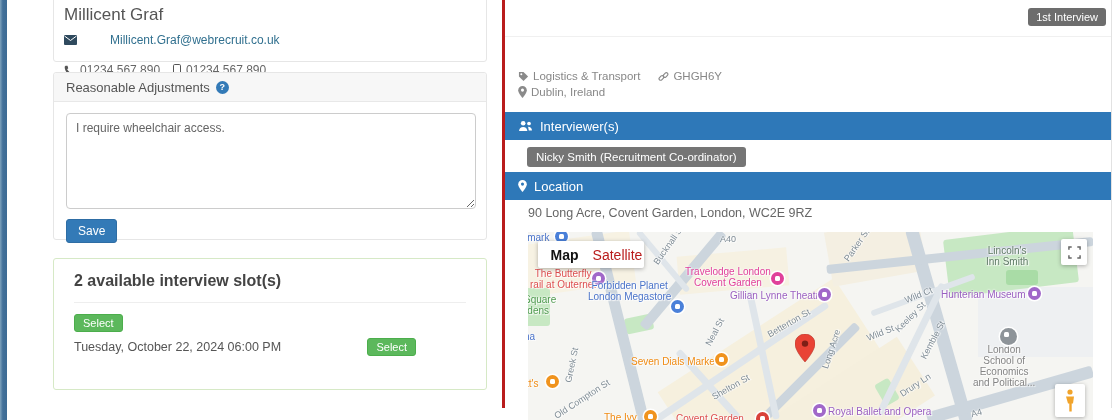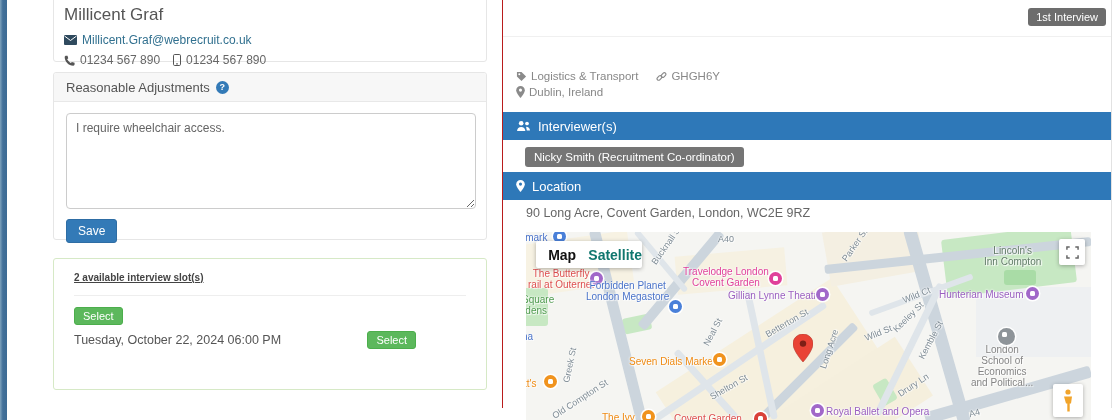--- a/index.html
+++ b/index.html
@@ -13,51 +13,51 @@
 
   
   .edge-bar { position:absolute; left:0; top:0; width:7px; height:420px;
     background:linear-gradient(90deg,#7fa3bd,#43719a 40%,#3d6b94); }
 
   
   .card { position:absolute; background:#fff; border:1px solid #e6e6e6; border-radius:3px; }
   .card-contact { left:53px; top:-10px; width:434px; height:72px; padding:14px 10px 0 10px; }
   .contact-name { font-size:17px; color:#555; margin-bottom:8px; }
   .contact-row { font-size:12px; color:#666; display:flex; align-items:center; gap:5px; }
-  .contact-row + .contact-row { margin-top:6px; }
-  .email-link { color:#31708f; text-decoration:none; cursor:pointer; }
+  .contact-row + .contact-row { margin-top:16px; }
+  .email-link { color:#31708f; text-decoration:none; cursor:pointer;margin-left:28px; }
   .ico { display:inline-flex; align-items:center; justify-content:center; flex:0 0 auto; }
 
   .card-adjust { left:53px; top:72px; width:434px; height:168px; }
   .panel-head { background:#f7f7f7; border-bottom:1px solid #e8e8e8; border-radius:3px 3px 0 0;
     height:29px; display:flex; align-items:center; gap:6px; padding:0 12px; font-size:13px; color:#555; }
   .q-icon { width:13px; height:13px; border-radius:50%; background:#337ab7; color:#fff;
     font-size:9px; font-weight:bold; display:inline-flex; align-items:center; justify-content:center; }
   .q-icon::after{ content:"?"; }
   .adjust-body { padding:11px 12px 0 12px; }
   .adjust-textarea { width:410px; height:96px; resize:both; border:1px solid #ccc; border-radius:4px;
     font-family:"Liberation Sans","DejaVu Sans",sans-serif; font-size:12px; color:#666;
     padding:7px 9px; outline:none; }
   .btn-save { margin-top:7px; background:#337ab7; border:1px solid #2e6da4; color:#fff;
     font-size:12px; padding:4px 11px; border-radius:3px; cursor:pointer; }
 
   .card-slots { left:53px; top:258px; width:434px; height:132px; border-color:#d6e9c6; }
   .panel-head-success { background:#dff0d8; border-bottom:1px solid #d6e9c6; color:#50714f; }
   .slots-body { padding:13px 20px 0 20px; }
-  .slots-count { font-size:10px; font-weight:bold; color:#444;text-decoration:underline; }
+  .slots-count { font-size:16px; font-weight:bold; color:#444; }
   .slots-divider { border-top:1px solid #eee; margin:12px 0 10px 0; }
   .slot-row { display:flex; align-items:center; justify-content:space-between; height:20px; }
   .slot-row + .slot-row { margin-top:4px; }
   .slot-text { font-size:12.5px; color:#555; }
   .btn-select { background:#5cb85c; border:1px solid #4cae4c; color:#fff; font-size:11px;
     padding:2px 8px; border-radius:3px; cursor:pointer; margin-right:50px; }
 
   
   .right-panel { position:absolute; left:502px; top:0; width:610px; height:408px;
-    background:#fff; border-left:1px solid #b91c1c; border-right:1px solid #e2e2e2; }
+    background:#fff; border-left:3px solid #b91c1c; border-right:1px solid #e2e2e2; }
   .interview-badge { position:absolute; top:8px; right:5px; background:#6d6d6d; color:#fff;
     font-size:11px; padding:3px 8px; border-radius:3px; }
   .rp-divider { position:absolute; top:36px; left:0; width:100%; border-top:1px solid #f0f0f0; }
   .job-title { position:absolute; left:13px; top:46px; font-size:16px; color:#555; }
   .job-meta { position:absolute; left:13px; top:70px; display:flex; gap:18px; font-size:11.5px; color:#888; }
   .job-meta .item { display:flex; align-items:center; gap:4px; }
   .job-loc { position:absolute; left:13px; top:86px; display:flex; align-items:center; gap:4px;
     font-size:11.5px; color:#888; }
   .blue-bar { position:absolute; left:0; width:100%; height:28px; background:#2e78b8; color:#fff;
     display:flex; align-items:center; gap:7px; padding:0 13px; font-size:13px; }
@@ -84,21 +84,21 @@
   .gm-icon { position:absolute; width:13px; height:13px; border-radius:50%;
     box-shadow:0 0 0 1.5px #fff; }
   .gm-icon::after { content:""; position:absolute; left:4px; top:4px; width:5px; height:5px;
     background:#fff; border-radius:1.5px; }
   .i-blue{background:#4a80d9;} .i-purple{background:#a168c9;} .i-pink{background:#e0409a;}
   .i-orange{background:#f0931e;} .i-red{background:#d9413a;} .i-gray{background:#8e9499;}
   .map-ctl { position:absolute; left:10px; top:9px; width:106px; height:27px; background:#fff;
     box-shadow:0 1px 4px rgba(0,0,0,.3); border-radius:2px; display:flex; align-items:center; }
   .map-ctl .opt { flex:1; text-align:center; font-size:14px; cursor:pointer; }
   .map-ctl .sel { font-weight:bold; color:#111; }
-  .map-ctl .uns { color:#0f766e;font-weight:bold; }
+  .map-ctl .uns { color:#b91c1c; }
   .fullscreen-btn { position:absolute; left:533px; top:7px; width:26px; height:26px; background:#fff;
     border-radius:2px; box-shadow:0 1px 4px rgba(0,0,0,.3); display:flex; align-items:center;
     justify-content:center; cursor:pointer; }
   .pegman-box { position:absolute; left:527px; top:152px; width:30px; height:33px; background:#fff;
     border-radius:2px; box-shadow:0 1px 4px rgba(0,0,0,.3); display:flex; align-items:center;
     justify-content:center; cursor:pointer; }
   .marker { position:absolute; left:267px; top:102px; }
 </style>
 </head>
 <body>
@@ -281,21 +281,21 @@
 London Megastore</span>
       <span class="gm-icon i-blue" style="left:143px;top:68px"></span>
 
       <span class="gm-poi c-green" style="left:-4px;top:62px;text-align:left">Square
 rdens</span>
 
       <span class="gm-poi c-purple" style="left:413px;top:57px">Hunterian Museum</span>
       <span class="gm-icon i-purple" style="left:500px;top:55px"></span>
 
       <span class="gm-poi c-park" style="left:458px;top:13px">Lincoln's
-Inn Compton</span>
+Inn Smith</span>
 
       <span class="gm-poi c-orange" style="left:103px;top:124px">Seven Dials Market</span>
       <span class="gm-icon i-orange" style="left:187px;top:121px"></span>
 
       <span class="gm-poi c-blue" style="left:-4px;top:99px">na</span>
 
       <span class="gm-poi c-orange" style="left:-2px;top:146px">tt's</span>
       <span class="gm-icon i-orange" style="left:18px;top:143px"></span>
 
       <span class="gm-poi c-orange" style="left:76px;top:180px">The Ivy</span>

